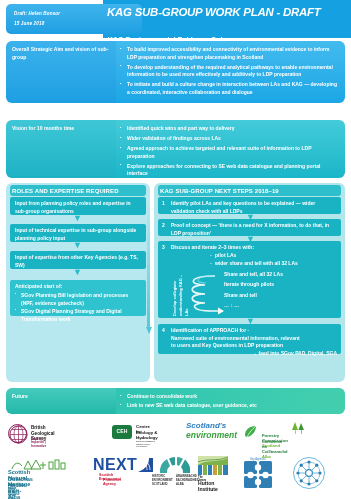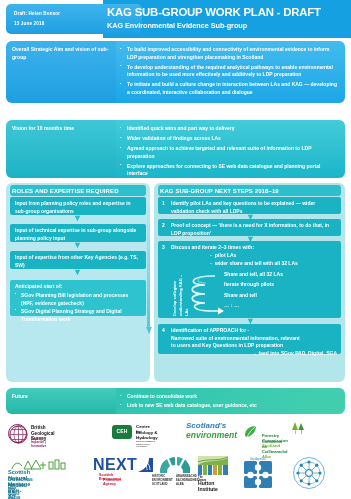--- a/index.html
+++ b/index.html
@@ -5,34 +5,34 @@
   * { box-sizing: border-box; margin:0; padding:0; }
   body {
     width: 351px; height: 499px;
     background: #ffffff;
     font-family: "Liberation Sans", sans-serif;
     overflow: hidden;
     position: relative;
   }
 
   
-  .header { position:relative; height:38px; width:351px; }
+  .header { position:relative; height:38px; width:351px;font-style:italic; }
   .hdr-draft {
     position:absolute; left:6px; top:4px; width:136px; height:30px;
     background:#2aa8e8; border-radius:5px;
     background-image:linear-gradient(180deg,#3fb4ec 0%, #1f9fe3 100%);
   }
   .hdr-draft .l1 { position:absolute; left:8px; top:7px; color:#ffffff; font-size:4.6px; font-weight:bold; letter-spacing:.15px;}
   .hdr-draft .l2 { position:absolute; left:8px; top:17px; color:#ffffff; font-size:4.6px; font-weight:bold; letter-spacing:.15px;}
   .hdr-blue {
     position:absolute; left:103px; top:0; width:248px; height:38px;
     background:#15a0e1;
   }
   .hdr-title { position:absolute; left:107px; top:6px; color:#ffffff; font-size:11.4px; font-weight:bold; letter-spacing:-.2px; }
-  .hdr-sub   { position:absolute; left:107px; top:21px; color:#ffffff; font-size:7.3px; font-weight:bold; letter-spacing:-.05px; }
+  .hdr-sub   { position:absolute; left:107px; top:35px; color:#ffffff; font-size:7.3px; font-weight:bold; letter-spacing:-.05px; }
 
   
   .band { position:absolute; left:6px; width:339px; border-radius:6px; }
   .band .lbl {
     position:absolute; left:0; top:0; width:110px; height:100%;
     border-radius:6px 0 0 6px;
     padding:5px 6px; color:#ffffff; font-size:5.1px; font-weight:bold; line-height:1.5;
   }
   .band .body {
     position:absolute; left:110px; top:0; right:0; height:100%;

